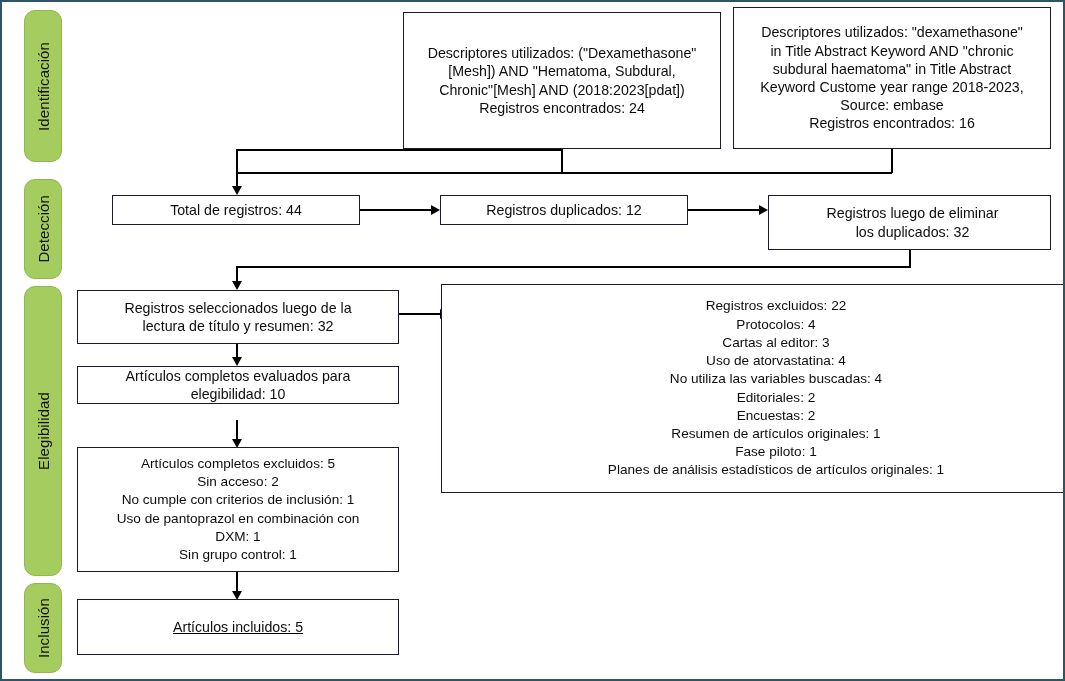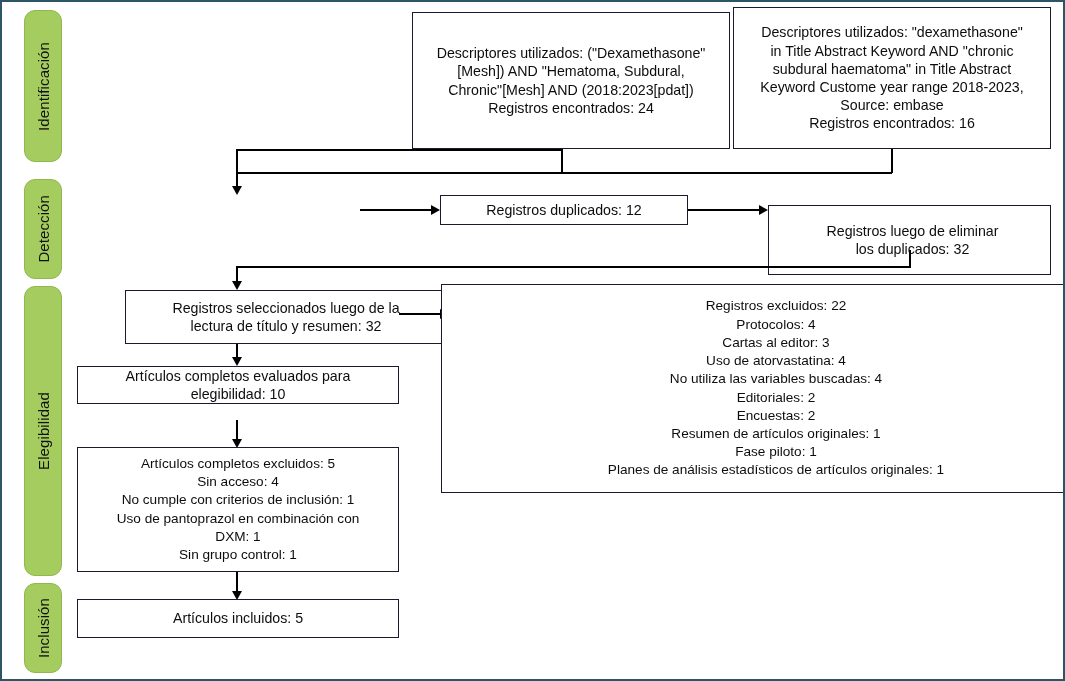--- a/index.html
+++ b/index.html
@@ -95,21 +95,21 @@
 
   <div class="stage-label" style="left:22px; top:284px; width:38px; height:290px;">
     <span class="vtext">Elegibilidad</span>
   </div>
 
   <div class="stage-label" style="left:22px; top:581px; width:38px; height:90px;">
     <span class="vtext">Inclusión</span>
   </div>
 
 
-  <div class="box" style="left:401px; top:10px; width:318px; height:137px;margin-left:9px;">
+  <div class="box" style="left:401px; top:10px; width:318px; height:137px;">
     <span class="txt">Descriptores utilizados: ("Dexamethasone"
 [Mesh]) AND "Hematoma, Subdural,
 Chronic"[Mesh] AND (2018:2023[pdat])
 Registros encontrados: 24</span>
   </div>
 
   <div class="box" style="left:731px; top:5px; width:318px; height:142px;">
     <span class="txt">Descriptores utilizados: "dexamethasone"
 in Title Abstract Keyword AND "chronic
 subdural haematoma" in Title Abstract
@@ -118,60 +118,63 @@
 Registros encontrados: 16</span>
   </div>
 
   <div class="ln-h" style="left:234px; top:147px; width:326px; height:1.6px;"></div>
   <div class="ln-v" style="left:559px; top:147px; width:1.6px; height:24px;"></div>
   <div class="ln-h" style="left:234px; top:170px; width:656px; height:1.6px;"></div>
   <div class="ln-v" style="left:889px; top:147px; width:1.6px; height:24px;"></div>
   <div class="ln-v" style="left:234px; top:147px; width:1.6px; height:40px;"></div>
   <div class="arrow-d" style="left:230px; top:184px;"></div>
 
+  <div class="box" style="left:110px; top:193px; width:248px; height:30px;">
+    <span class="txt">Total de registros: 44</span>
+  </div>
 
   <div class="ln-h" style="left:358px; top:207px; width:72px; height:1.6px;"></div>
   <div class="arrow-r" style="left:429px; top:203px;"></div>
 
   <div class="box" style="left:438px; top:193px; width:248px; height:30px;">
     <span class="txt">Registros duplicados: 12</span>
   </div>
 
   <div class="ln-h" style="left:686px; top:207px; width:72px; height:1.6px;"></div>
   <div class="arrow-r" style="left:757px; top:203px;"></div>
 
-  <div class="box" style="left:766px; top:203px; width:283px; height:70px;padding-left:12px;">
+  <div class="box" style="left:766px; top:193px; width:283px; height:55px;padding-left:12px;">
     <span class="txt">Registros luego de eliminar
 los duplicados: 32</span>
   </div>
 
   <div class="ln-v" style="left:907px; top:248px; width:1.6px; height:17px;"></div>
   <div class="ln-h" style="left:234px; top:264px; width:675px; height:1.6px;"></div>
   <div class="ln-v" style="left:234px; top:264px; width:1.6px; height:18px;"></div>
   <div class="arrow-d" style="left:230px; top:279px;"></div>
 
-  <div class="box" style="left:75px; top:288px; width:322px; height:54px;margin-left:48px;">
+  <div class="box" style="left:75px; top:288px; width:322px; height:54px;">
     <span class="txt">Registros seleccionados luego de la
 lectura de título y resumen: 32</span>
   </div>
 
   <div class="ln-v" style="left:234px; top:342px; width:1.6px; height:16px;"></div>
   <div class="arrow-d" style="left:230px; top:355px;"></div>
 
   <div class="box" style="left:75px; top:364px; width:322px; height:38px;">
     <span class="txt">Artículos completos evaluados para
 elegibilidad: 10</span>
   </div>
 
   <div class="ln-v" style="left:234px; top:418px; width:1.6px; height:22px;"></div>
   <div class="arrow-d" style="left:230px; top:437px;"></div>
 
   <div class="box small" style="left:75px; top:445px; width:322px; height:125px;">
     <span class="txt">Artículos completos excluidos: 5
-Sin acceso: 4
+Sin acceso: 2
 No cumple con criterios de inclusión: 1
 Uso de pantoprazol en combinación con
 DXM: 1
 Sin grupo control: 1</span>
   </div>
 
   <div class="ln-v" style="left:234px; top:570px; width:1.6px; height:22px;"></div>
   <div class="arrow-d" style="left:230px; top:589px;"></div>
 
   <div class="ln-h" style="left:397px; top:311px; width:42px; height:1.6px;"></div>
@@ -183,17 +186,17 @@
 Cartas al editor: 3
 Uso de atorvastatina: 4
 No utiliza las variables buscadas: 4
 Editoriales: 2
 Encuestas: 2
 Resumen de artículos originales: 1
 Fase piloto: 1
 Planes de análisis estadísticos de artículos originales: 1</span>
   </div>
 
-  <div class="box" style="left:75px; top:597px; width:322px; height:39px;">
+  <div class="box" style="left:75px; top:597px; width:322px; height:56px;text-decoration:underline;">
     <span class="txt">Artículos incluidos: 5</span>
   </div>
 
 </div>
 
 </body></html>

